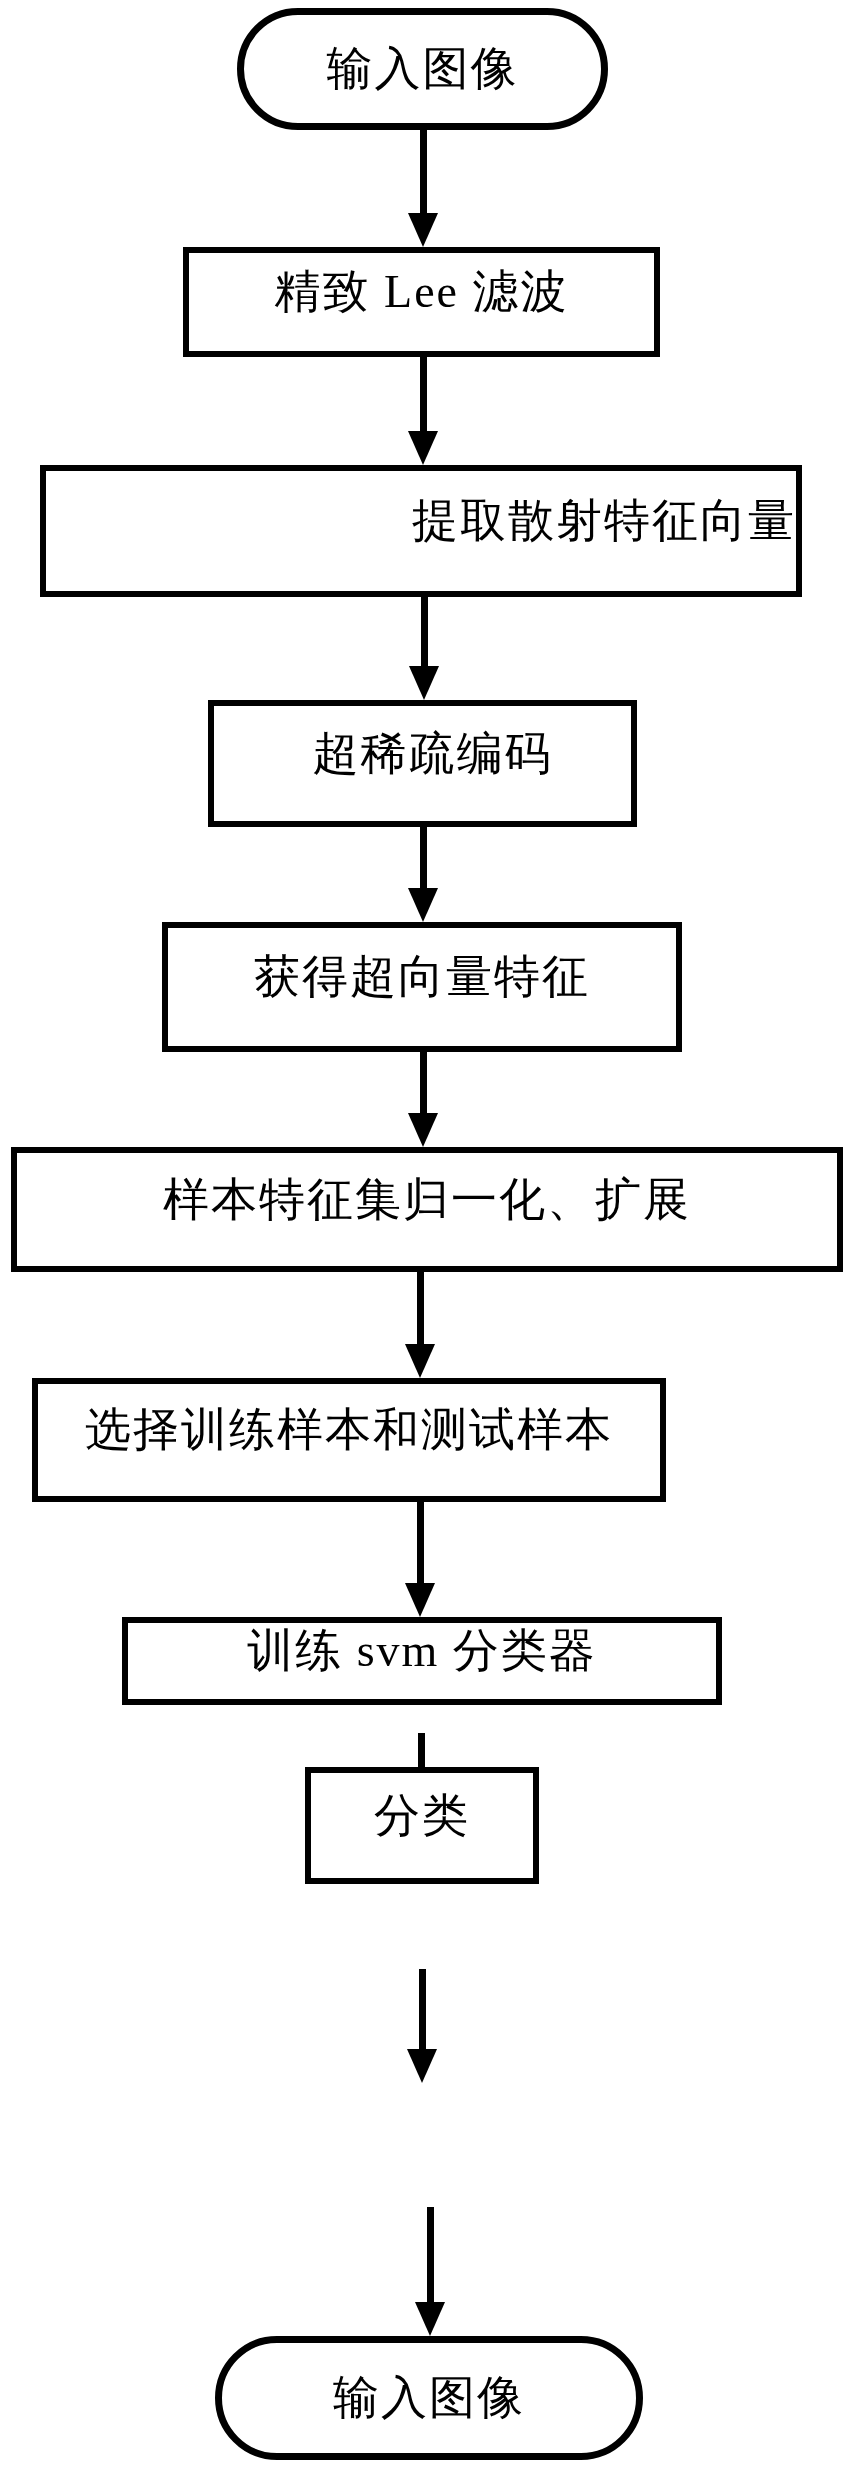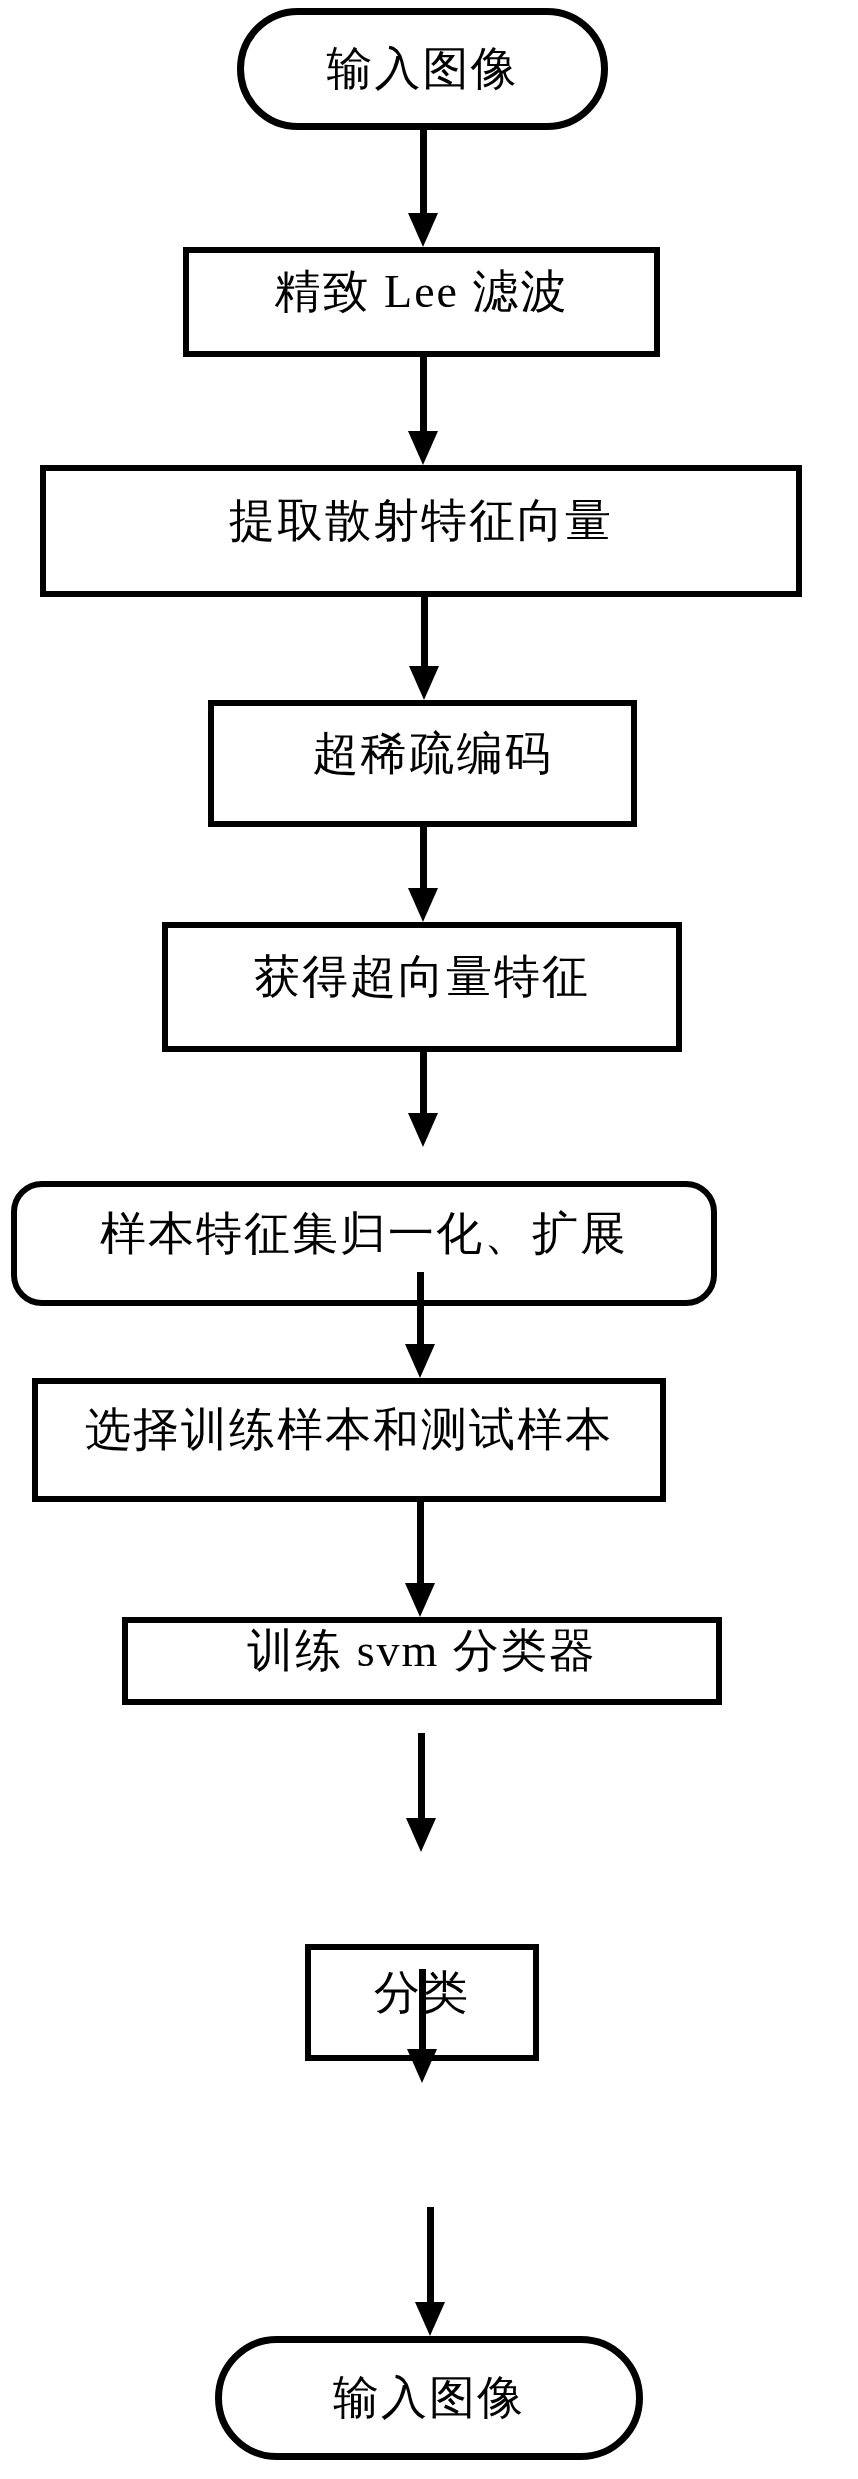--- a/index.html
+++ b/index.html
@@ -54,27 +54,27 @@
     width: 0;
     height: 0;
     border-left: 15px solid transparent;
     border-right: 15px solid transparent;
     border-top: 34px solid #000000;
   }
 
   
   .n0  { left: 237px; top: 8px;    width: 371px; height: 122px; border-radius: 61px; }
   .n1  { left: 183px; top: 247px;  width: 477px; height: 110px; text-align: right; }
-  .n2  { left: 40px;  top: 465px;  width: 762px; height: 132px; }
+  .n2  { left: 40px;  top: 465px;  width: 762px; height: 132px; justify-content: flex-end; }
   .n3  { left: 208px; top: 700px;  width: 429px; height: 127px; padding-left: 20px; }
   .n4  { left: 162px; top: 922px;  width: 520px; height: 130px; }
-  .n5  { left: 11px;  top: 1181px; width: 706px; height: 125px; border-radius: 31px; }
+  .n5  { left: 11px;  top: 1147px; width: 832px; height: 125px; }
   .n6  { left: 32px;  top: 1378px; width: 634px; height: 124px; align-items: center; }
   .n7  { left: 122px; top: 1617px; width: 600px; height: 88px; align-items: center; }
-  .n8  { left: 305px; top: 1944px; width: 234px; height: 117px; }
+  .n8  { left: 305px; top: 1767px; width: 234px; height: 117px; }
   .n9  { left: 195px; top: 2083px; width: 462px; height: 124px; }
   .n10 { left: 215px; top: 2336px; width: 428px; height: 124px; border-radius: 62px; }
 
   
   .a0 { left: 408px; top: 130px;  height: 117px; }
   .a1 { left: 408px; top: 357px;  height: 108px; }
   .a2 { left: 409px; top: 597px;  height: 103px; }
   .a3 { left: 408px; top: 827px;  height: 95px;  }
   .a4 { left: 408px; top: 1052px; height: 95px;  }
   .a5 { left: 405px; top: 1272px; height: 106px; }

